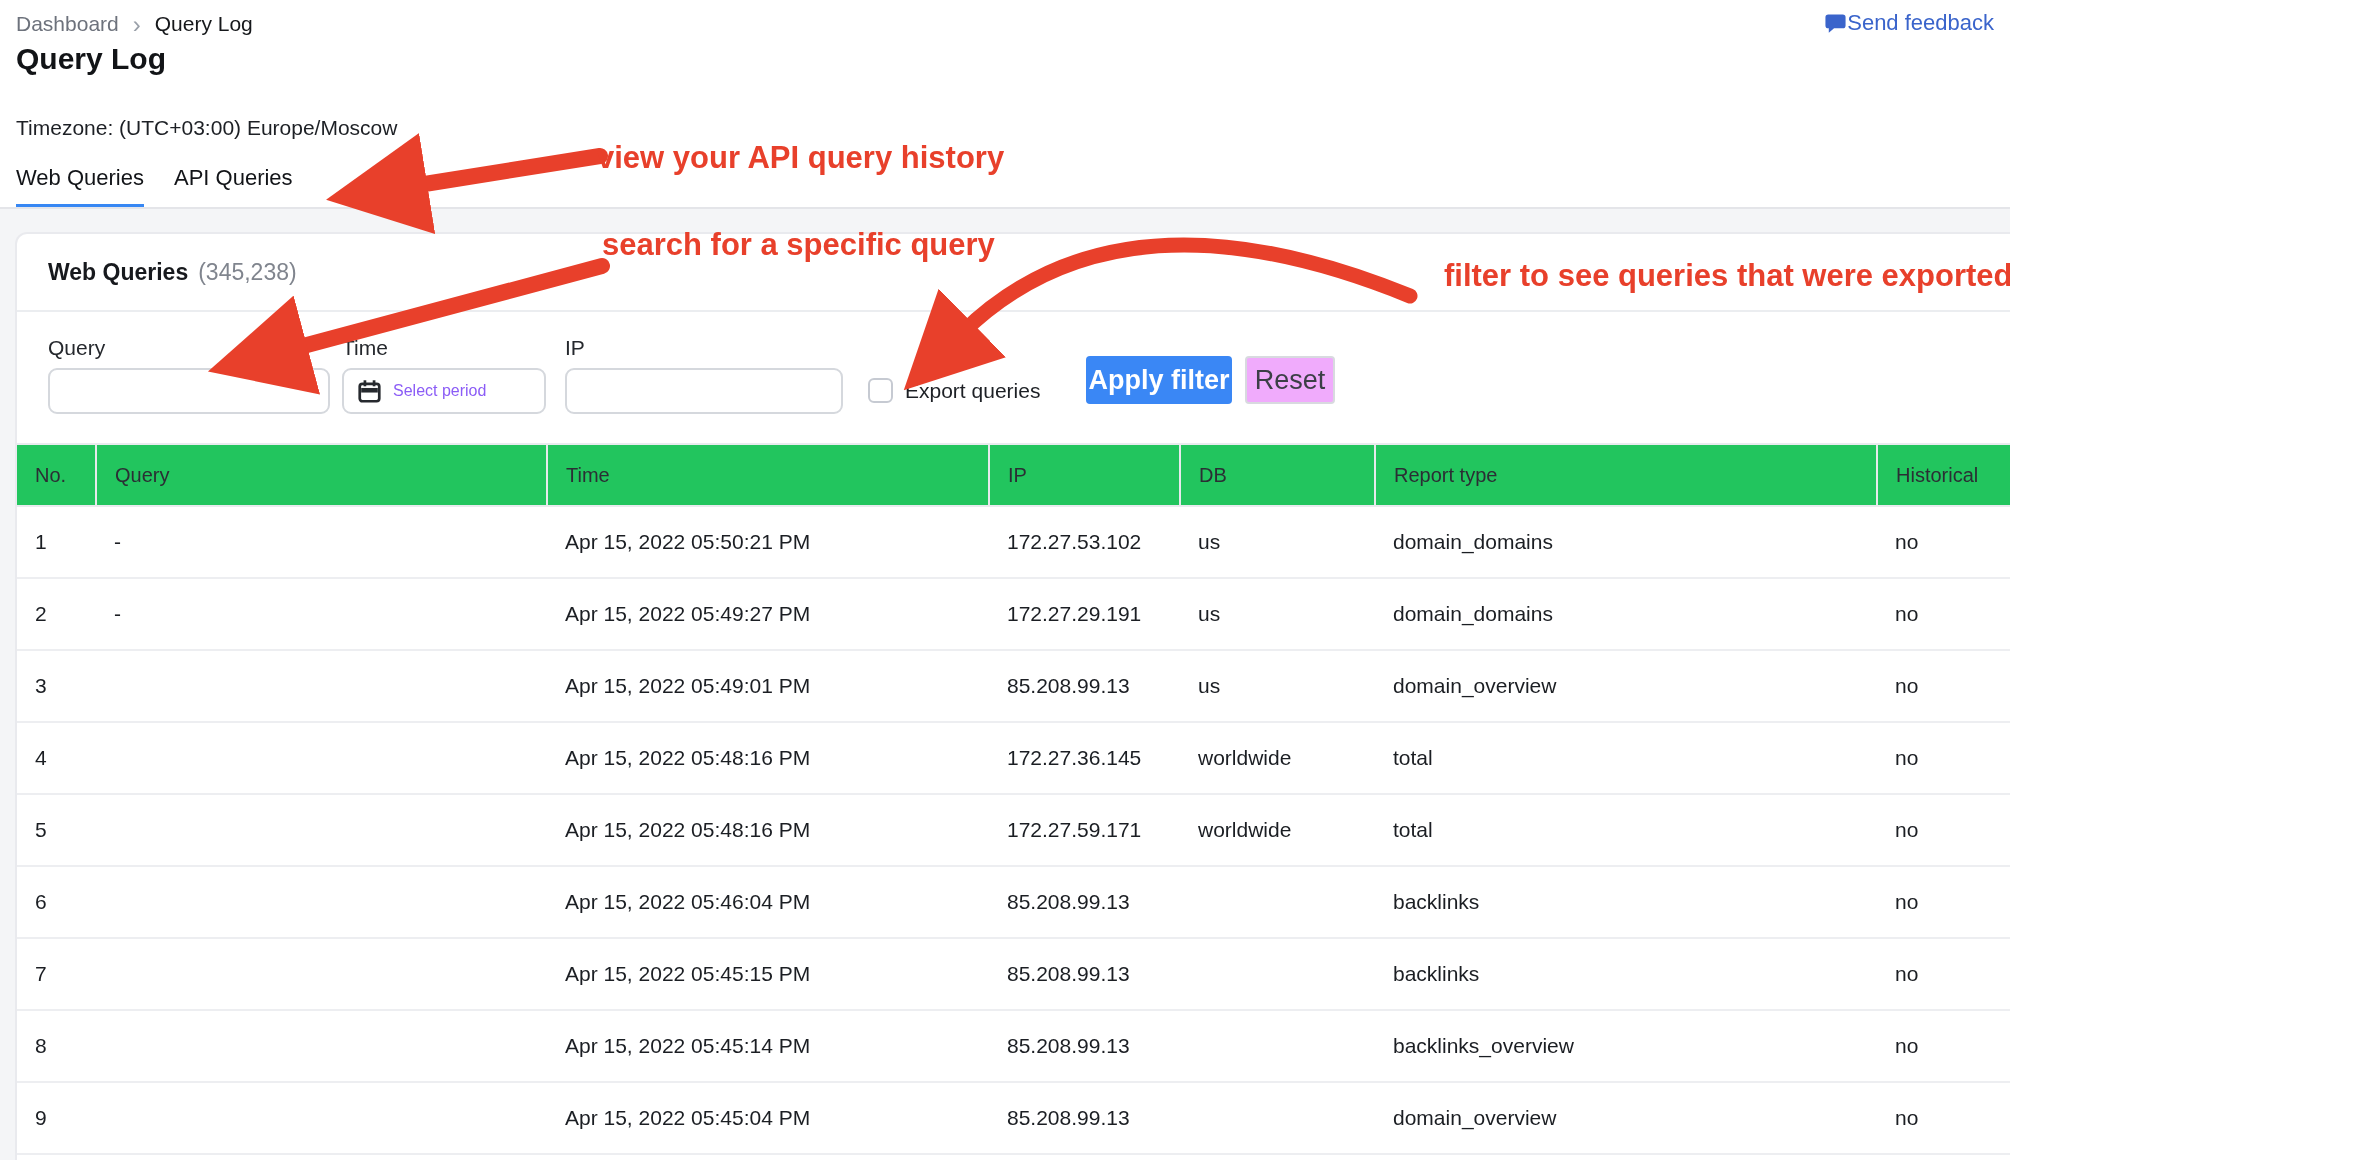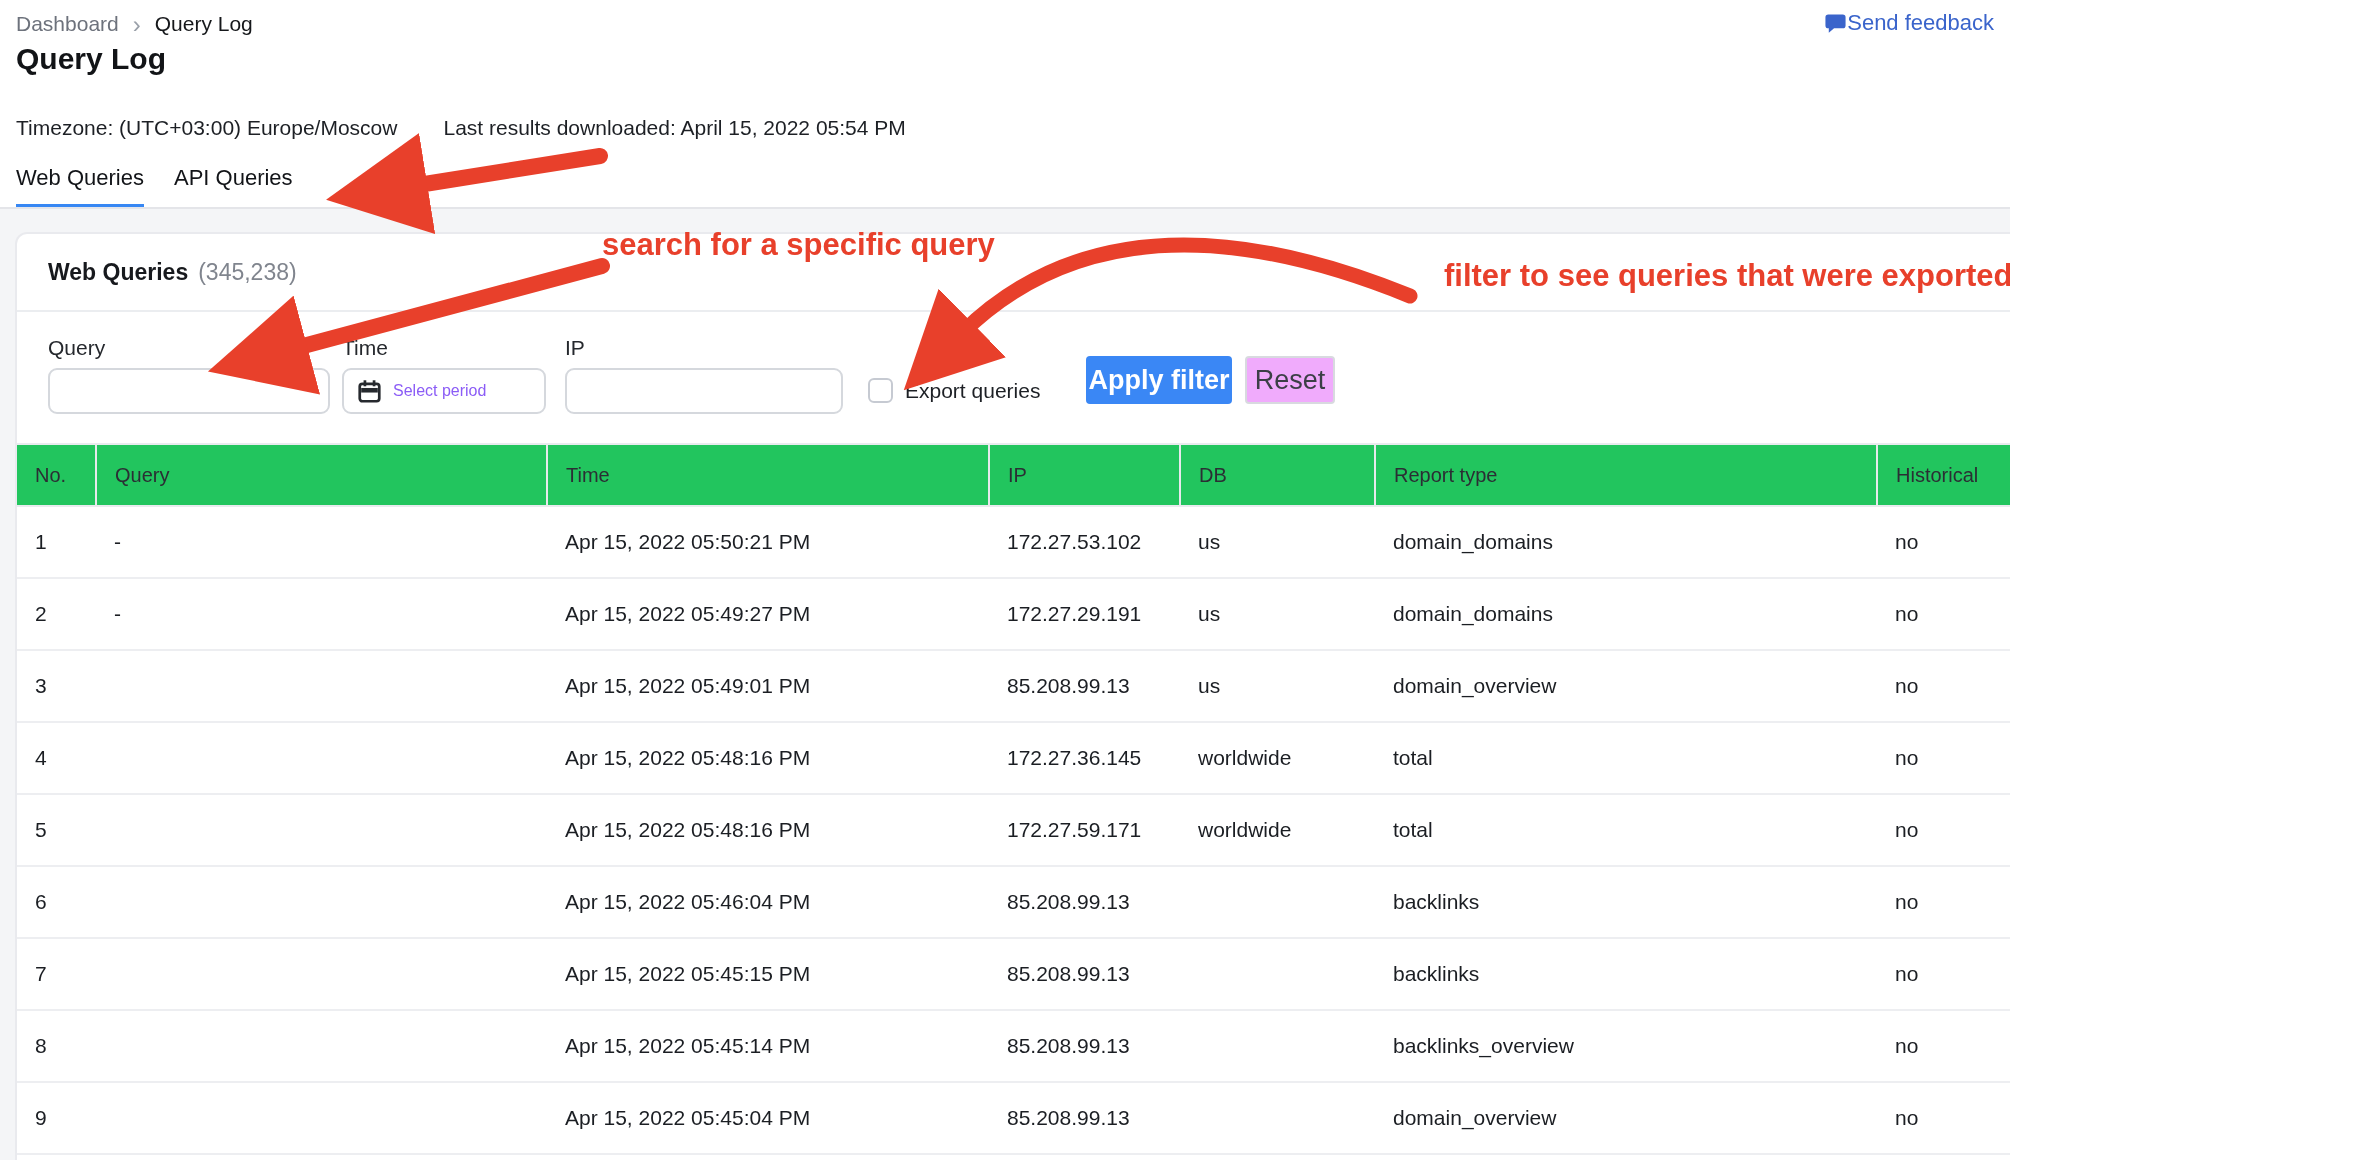--- a/index.html
+++ b/index.html
@@ -98,21 +98,20 @@
       <svg width="23" height="23" viewBox="0 0 24 24">
           <path fill="#3a64cb" d="M4.5 2.5h15a3 3 0 0 1 3 3v8.5a3 3 0 0 1-3 3h-9l-5.5 4.7v-4.7h-.5a3 3 0 0 1-3-3V5.5a3 3 0 0 1 3-3z"></path>
         </svg>
     </span>
     <span>Send feedback</span>
   </div>
 
   <div class="page-title">Query Log</div>
   <div class="meta-row">
     <span>Timezone: (UTC+03:00) Europe/Moscow</span>
-    <span>Last results downloaded: April 15, 2022 05:54 PM</span>
   </div>
 
   <div class="tabs">
     <div class="tab active">Web Queries</div>
     <div class="tab">API Queries</div>
   </div>
   <div class="top-divider"></div>
   <div class="lower-bg"></div>
 
   <div class="card">
@@ -249,20 +248,21 @@
             <td>Apr 15, 2022 05:45:04 PM</td>
             <td>85.208.99.13</td>
             <td></td>
             <td>domain_overview</td>
             <td>no</td>
           </tr>
         </tbody>
     </table>
   </div>
 
+  <div class="red-note note-tab">view your API query history</div>
   <div class="red-note note-export">filter to see queries that were exported</div>
   <div class="red-note note-search">search for a specific query</div>
 
   <svg id="arrows" width="2370" height="1160" viewBox="0 0 2370 1160">
     <defs>
       <marker id="ah" viewBox="0 0 10 10" refX="1.5" refY="5" markerWidth="6.4" markerHeight="6.4" orient="auto">
         <path d="M0 0 L10 5 L0 10 z" fill="#e8402b"></path>
       </marker>
     </defs>
     <path d="M 600 156 L 412 186" fill="none" stroke="#e8402b" stroke-width="16" stroke-linecap="round" marker-end="url(#ah)"></path>

